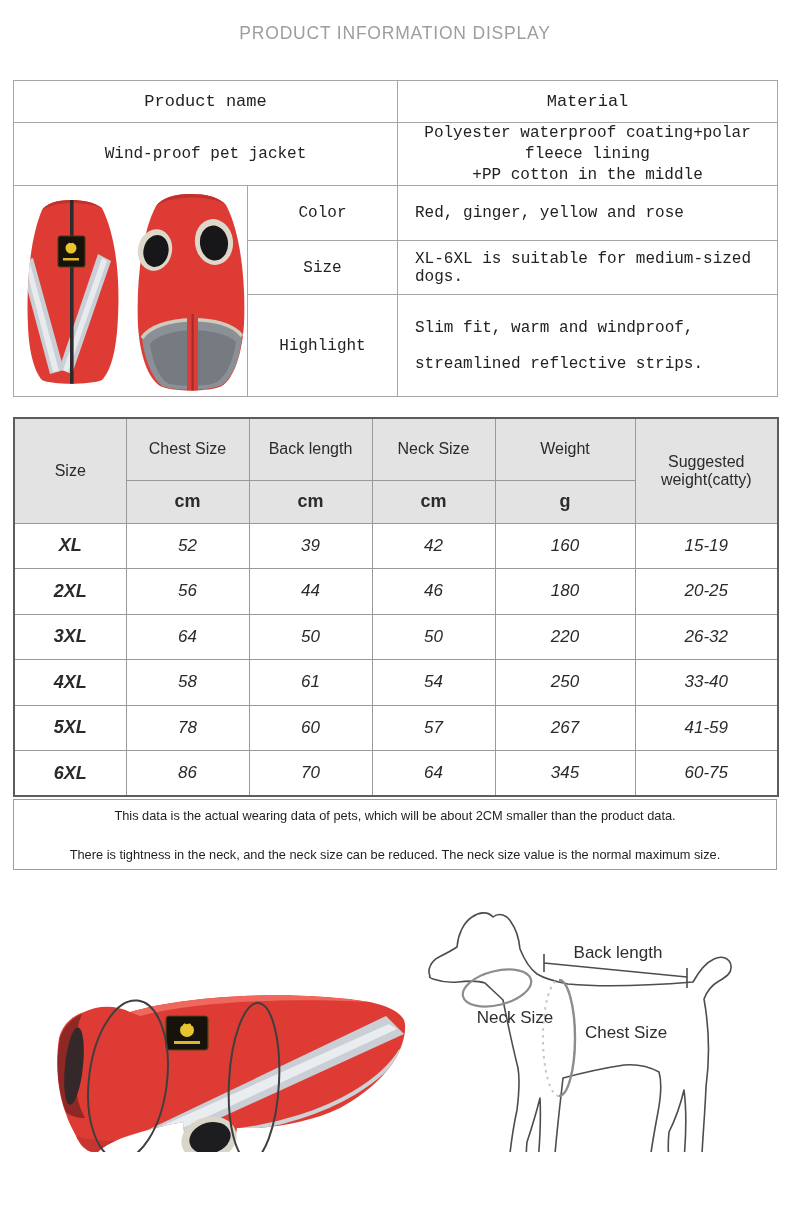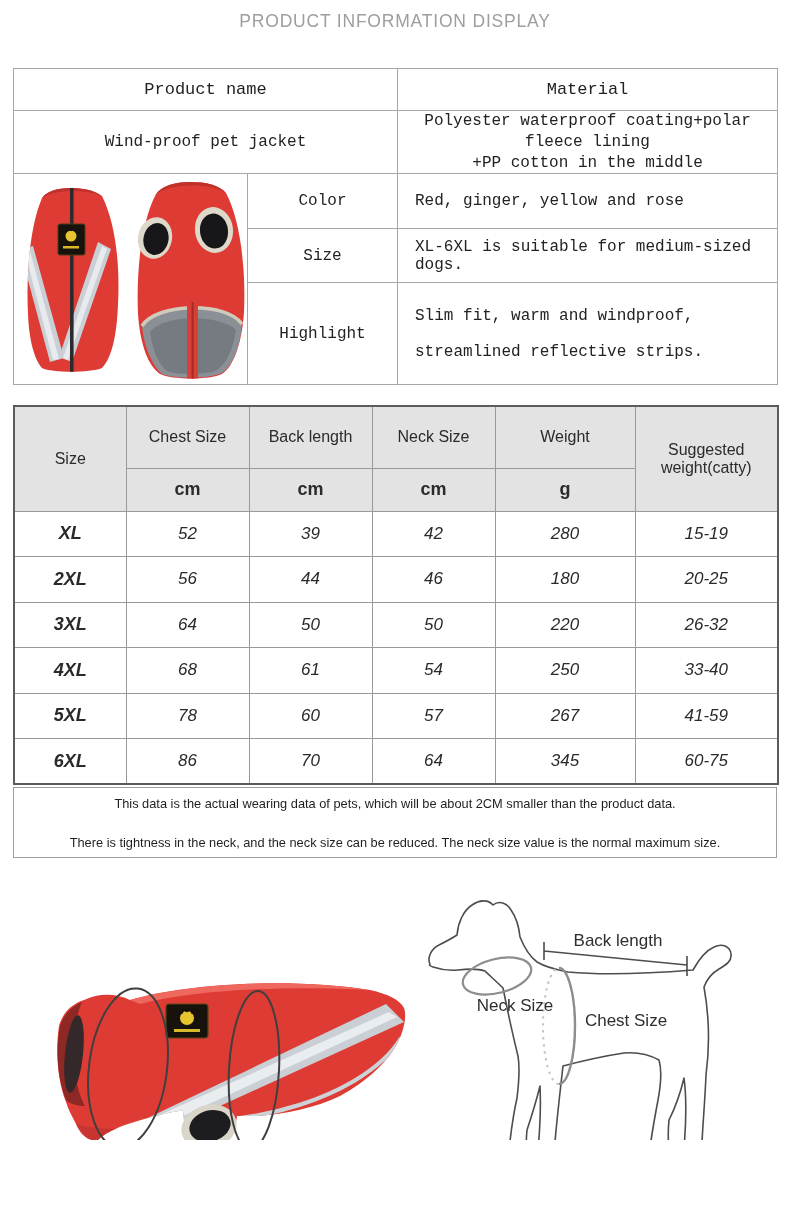--- a/index.html
+++ b/index.html
@@ -1,18 +1,18 @@
 <!DOCTYPE html>
 <html><head>
 <meta charset="utf-8">
 <style>
   * { margin:0; padding:0; box-sizing:border-box; }
   html,body { background:#fff; }
   .page {
-    position:relative; width:790px; height:1140px; margin:0 auto;
+    position:relative; width:790px; height:1140px; margin:12px auto;
     background:#fff; overflow:hidden;
     font-family:"Liberation Sans", sans-serif; color:#2b2b2b;
   }
   .page-title {
     position:absolute; top:11px; left:0; width:100%;
     text-align:center; font-size:17.5px; font-weight:400;
     letter-spacing:0.8px; color:#9e9e9e;
   }
 
   
@@ -175,42 +175,42 @@
         <th>cm</th>
         <th>g</th>
       </tr>
     </thead>
     <tbody>
       <tr>
         <td class="col-size">XL</td>
         <td>52</td>
         <td>39</td>
         <td>42</td>
-        <td>280</td>
+        <td>160</td>
         <td>15-19</td>
       </tr>
       <tr>
         <td class="col-size">2XL</td>
         <td>56</td>
         <td>44</td>
         <td>46</td>
         <td>180</td>
         <td>20-25</td>
       </tr>
       <tr>
         <td class="col-size">3XL</td>
         <td>64</td>
         <td>50</td>
         <td>50</td>
         <td>220</td>
         <td>26-32</td>
       </tr>
       <tr>
         <td class="col-size">4XL</td>
-        <td>68</td>
+        <td>58</td>
         <td>61</td>
         <td>54</td>
         <td>250</td>
         <td>33-40</td>
       </tr>
       <tr>
         <td class="col-size">5XL</td>
         <td>78</td>
         <td>60</td>
         <td>57</td>

